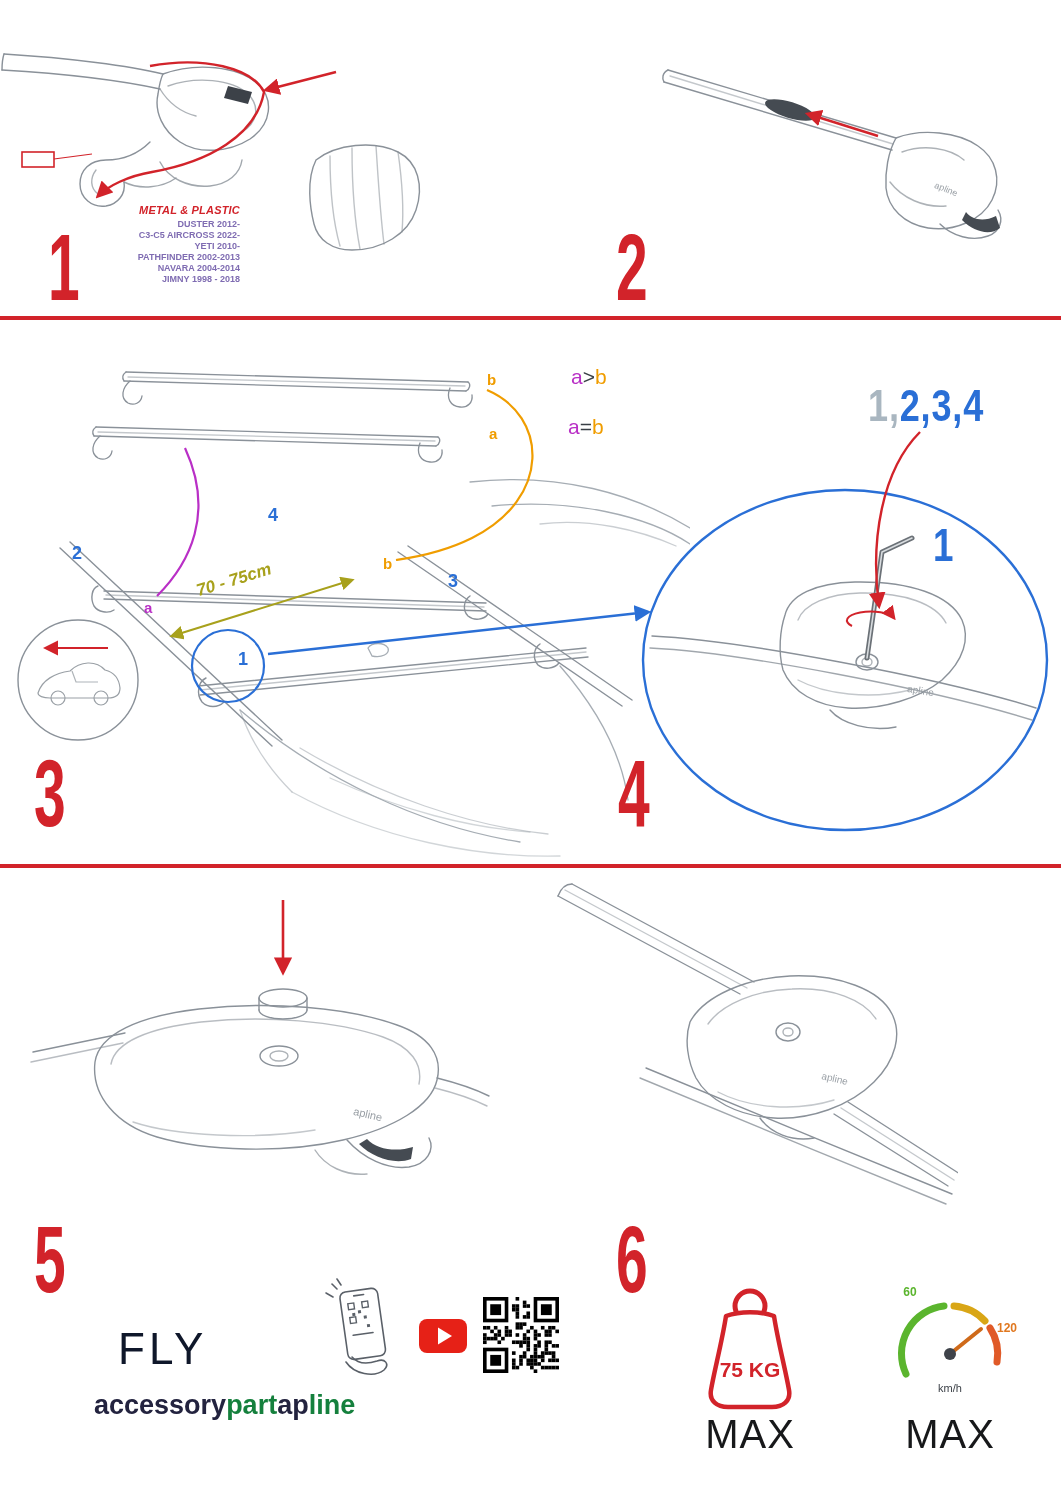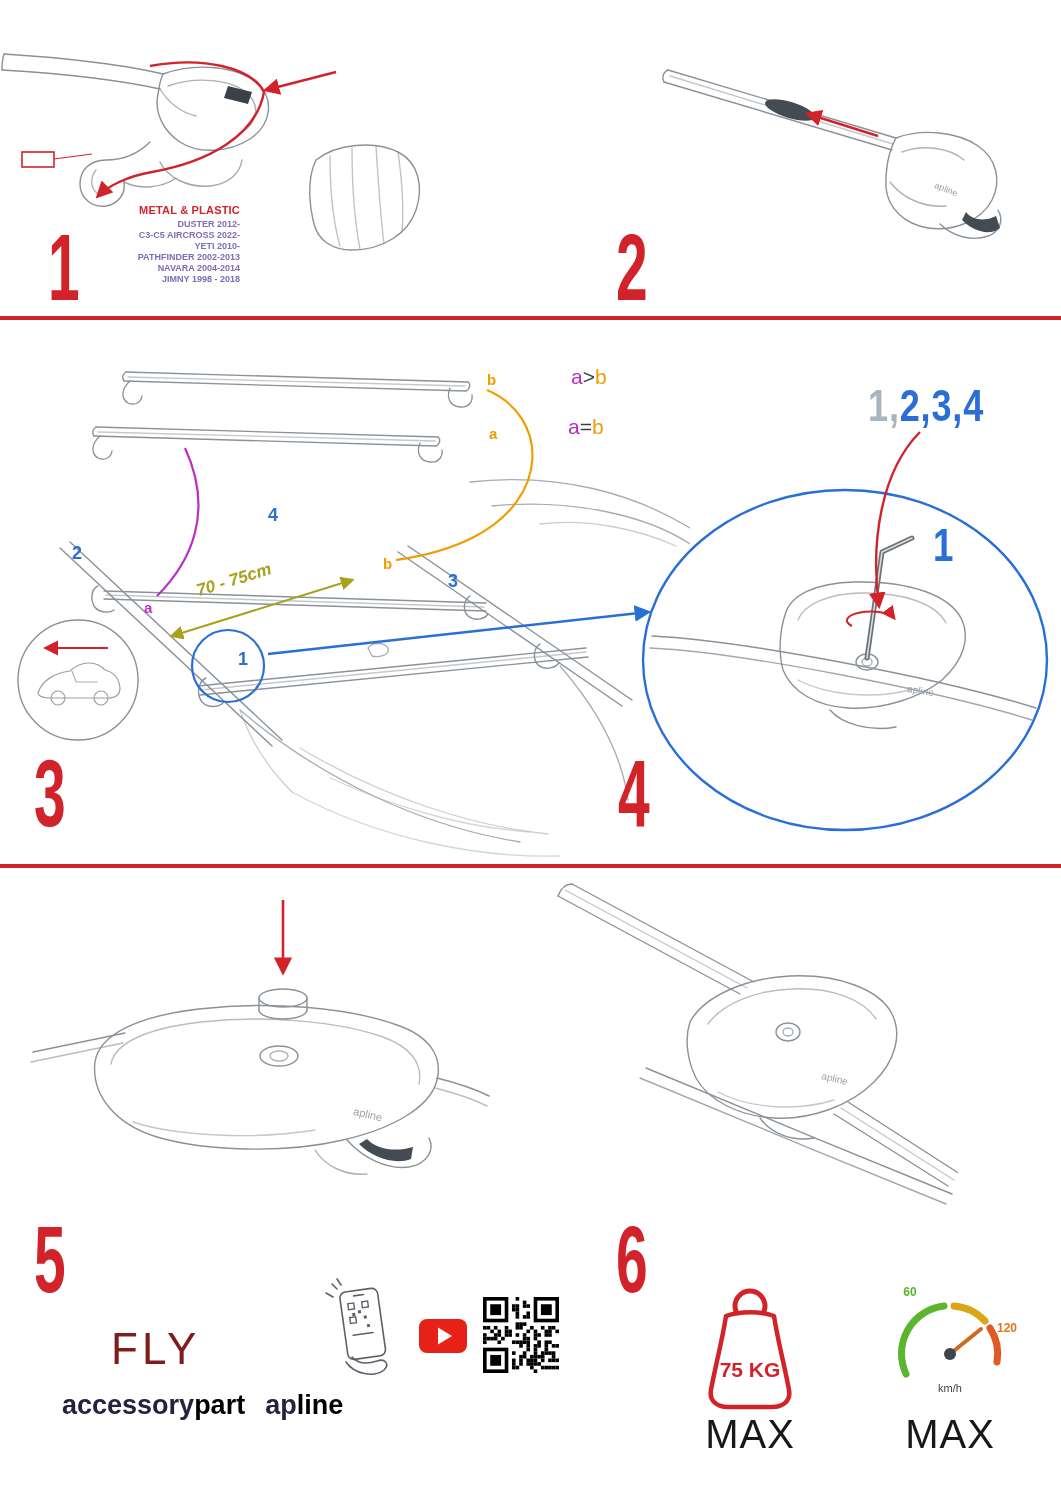--- a/index.html
+++ b/index.html
@@ -9,29 +9,29 @@
   .divider{position:absolute;left:0;width:1061px;height:4px;background:#d2232a;}
   .stepnum{position:absolute;color:#d2232a;font-weight:700;font-size:95px;line-height:.88;
            transform:scaleX(.6);transform-origin:left top;}
   .lbl{position:absolute;font-weight:700;line-height:1;}
   .seq{position:absolute;display:flex;font-weight:700;font-size:44px;line-height:1;
        transform:scaleX(.82);transform-origin:left top;letter-spacing:1px;}
   .seq .g{color:#a9b6c0;} .seq .b{color:#2a6fd6;}
   .hl1{position:absolute;color:#2a6fd6;font-weight:700;font-size:46px;line-height:1;
        transform:scaleX(.8);transform-origin:left top;}
   .compat{position:absolute;left:108px;top:204px;width:132px;text-align:right;}
-  .compat .mat{color:#d2232a;font-weight:700;font-size:11px;letter-spacing:.2px;margin-bottom:3px;}
+  .compat .mat{color:#d2232a;font-weight:700;font-size:11px;letter-spacing:.2px;margin-bottom:3px;font-style:italic;}
   .compat .mdl{color:#7f6cb2;font-weight:700;font-size:9px;line-height:11px;}
   .dist{position:absolute;left:194px;top:582px;color:#a8a11c;font-weight:700;font-style:italic;
         font-size:17px;transform:rotate(-17deg);transform-origin:left top;}
   .formula{position:absolute;font-weight:400;font-size:21px;line-height:1;}
   .formula .fa{color:#b92fc6;} .formula .fop{color:#3a3f46;} .formula .fb{color:#f09d00;}
-  .fly{position:absolute;left:111px;top:1324px;color:#7f1d1d;font-size:44px;letter-spacing:4px;font-weight:400;}
+  .fly{position:absolute;left:118px;top:1324px;color:#0f172a;font-size:44px;letter-spacing:4px;font-weight:400;}
   .brandline{position:absolute;left:62px;top:1390px;font-size:27px;font-weight:700;letter-spacing:0;}
-  .brandline .dark{color:#23233f;} .brandline .red{color:#000000;text-align:center;} .brandline .gap{margin-left:20px;text-align:right;}
+  .brandline .dark{color:#23233f;margin-left:32px;} .brandline .red{color:#15803d;text-align:center;} .brandline .gap{margin-left:0;text-align:right;}
   .maxlbl{position:absolute;text-align:center;font-size:40px;color:#17181a;letter-spacing:1px;}
   text{font-family:"Liberation Sans",sans-serif;}
 </style>
 </head>
 <body>
 
 <div class="page">
 
   <svg class="abs" style="left:0;top:42px" width="480" height="252" viewBox="0 0 480 252">
     <defs>

